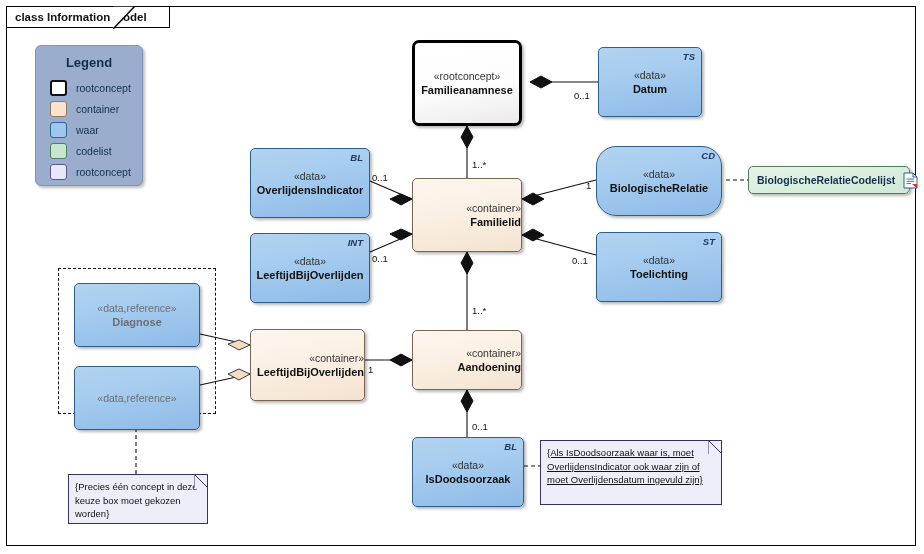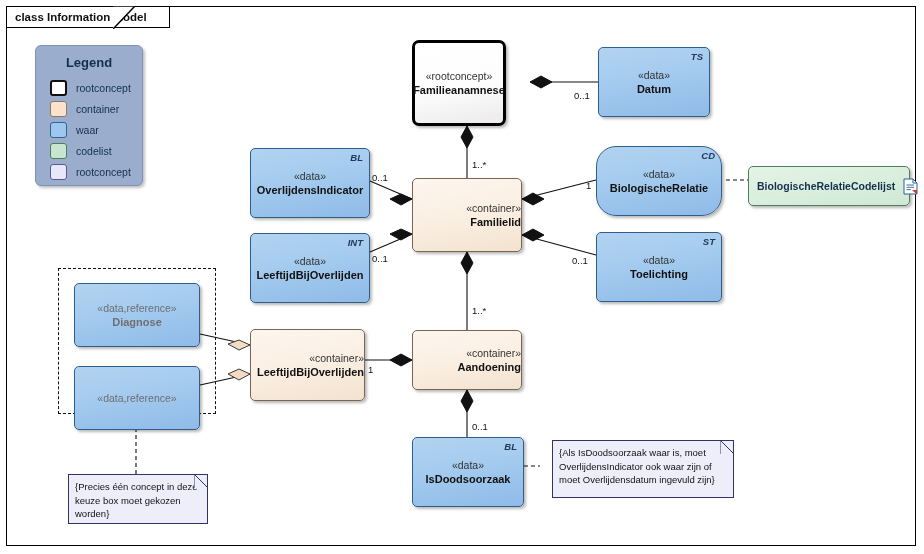--- a/index.html
+++ b/index.html
@@ -144,26 +144,26 @@
       </div>
       <div class="legend-row">
         <span class="sw sw-constraint"></span>
         <span class="legend-label">rootconcept</span>
       </div>
     </div>
   </div>
 
   <div class="groupbox" style="left:58px;top:268px;width:158px;height:146px;"></div>
 
-  <div class="node root-node" style="left:412px;top:40px;width:94px;height:86px;">
+  <div class="node root-node" style="left:412px;top:40px;width:110px;height:86px;">
     <span class="stereo">«rootconcept»</span>
     <span class="nm">Familieanamnese</span>
   </div>
 
-  <div class="node data-node" style="left:598px;top:47px;width:112px;height:70px;">
+  <div class="node data-node" style="left:598px;top:47px;width:104px;height:70px;">
     <span class="corner">TS</span>
     <span class="stereo">«data»</span>
     <span class="nm">Datum</span>
   </div>
 
   <div class="node data-node" style="left:250px;top:148px;width:120px;height:70px;">
     <span class="corner">BL</span>
     <span class="stereo">«data»</span>
     <span class="nm">OverlijdensIndicator</span>
   </div>
@@ -184,21 +184,21 @@
     <span class="stereo">«data»</span>
     <span class="nm">BiologischeRelatie</span>
   </div>
 
   <div class="node data-node" style="left:596px;top:232px;width:126px;height:70px;">
     <span class="corner">ST</span>
     <span class="stereo">«data»</span>
     <span class="nm">Toelichting</span>
   </div>
 
-  <div class="node codelist-node" style="left:748px;top:166px;width:162px;height:40px;">
+  <div class="node codelist-node" style="left:748px;top:166px;width:162px;height:28px;">
     <span class="nm">BiologischeRelatieCodelijst</span>
     <span class="doc-icon">
       <svg width="15" height="17" viewBox="0 0 15 17">
         <path d="M1,1 H10 L14,5 V16 H1 Z" fill="#fff" stroke="#2b5f96" stroke-width="1"></path>
         <path d="M10,1 V5 H14" fill="none" stroke="#2b5f96" stroke-width="1"></path>
         <line x1="3.5" y1="7" x2="11" y2="7" stroke="#2b5f96" stroke-width="0.9"></line>
         <line x1="3.5" y1="9.3" x2="11" y2="9.3" stroke="#2b5f96" stroke-width="0.9"></line>
         <line x1="3.5" y1="11.6" x2="8" y2="11.6" stroke="#2b5f96" stroke-width="0.9"></line>
         <path d="M9,12 L14,12 L14,16.5 Z" fill="#d13a2a"></path>
       </svg>
@@ -244,21 +244,21 @@
     <span class="fold">
       <svg width="14" height="14" viewBox="0 0 14 14">
         <path d="M0,0 L14,14 L0,14 Z" fill="#eeeefb"></path>
         <path d="M0,0 L14,14" stroke="#33336b" stroke-width="1" fill="none"></path>
         <path d="M0,0 L0,14" stroke="#33336b" stroke-width="1" fill="none"></path>
       </svg>
     </span>
     <span>{Precies één concept in deze keuze box moet gekozen worden}</span>
   </div>
 
-  <div class="note" style="left:552px;top:440px;width:182px;height:58px;">
+  <div class="note" style="left:540px;top:440px;width:182px;height:65px;text-decoration:underline;">
     <span class="fold">
       <svg width="14" height="14" viewBox="0 0 14 14">
         <path d="M0,0 L14,14 L0,14 Z" fill="#eeeefb"></path>
         <path d="M0,0 L14,14" stroke="#33336b" stroke-width="1" fill="none"></path>
         <path d="M0,0 L0,14" stroke="#33336b" stroke-width="1" fill="none"></path>
       </svg>
     </span>
     <span>{Als IsDoodsoorzaak waar is, moet OverlijdensIndicator ook waar zijn of moet Overlijdensdatum ingevuld zijn}</span>
   </div>
 

